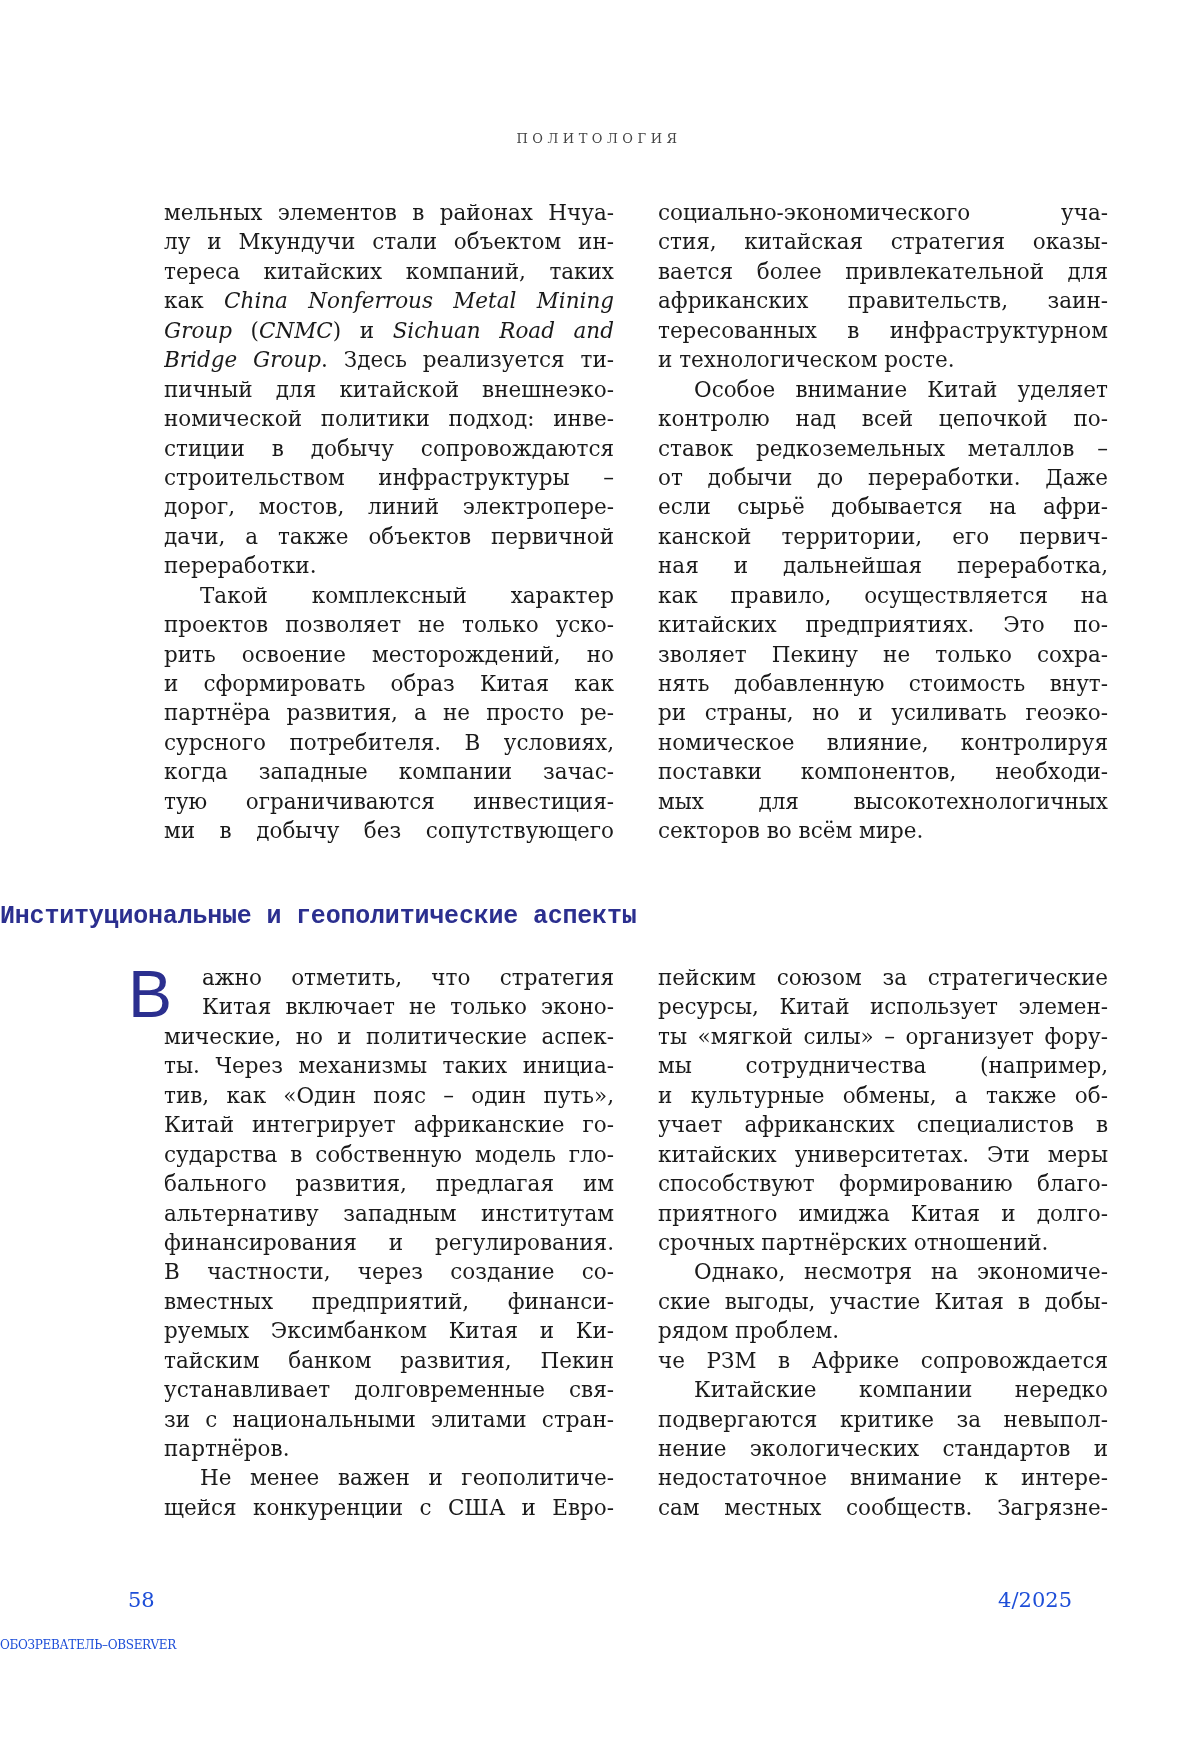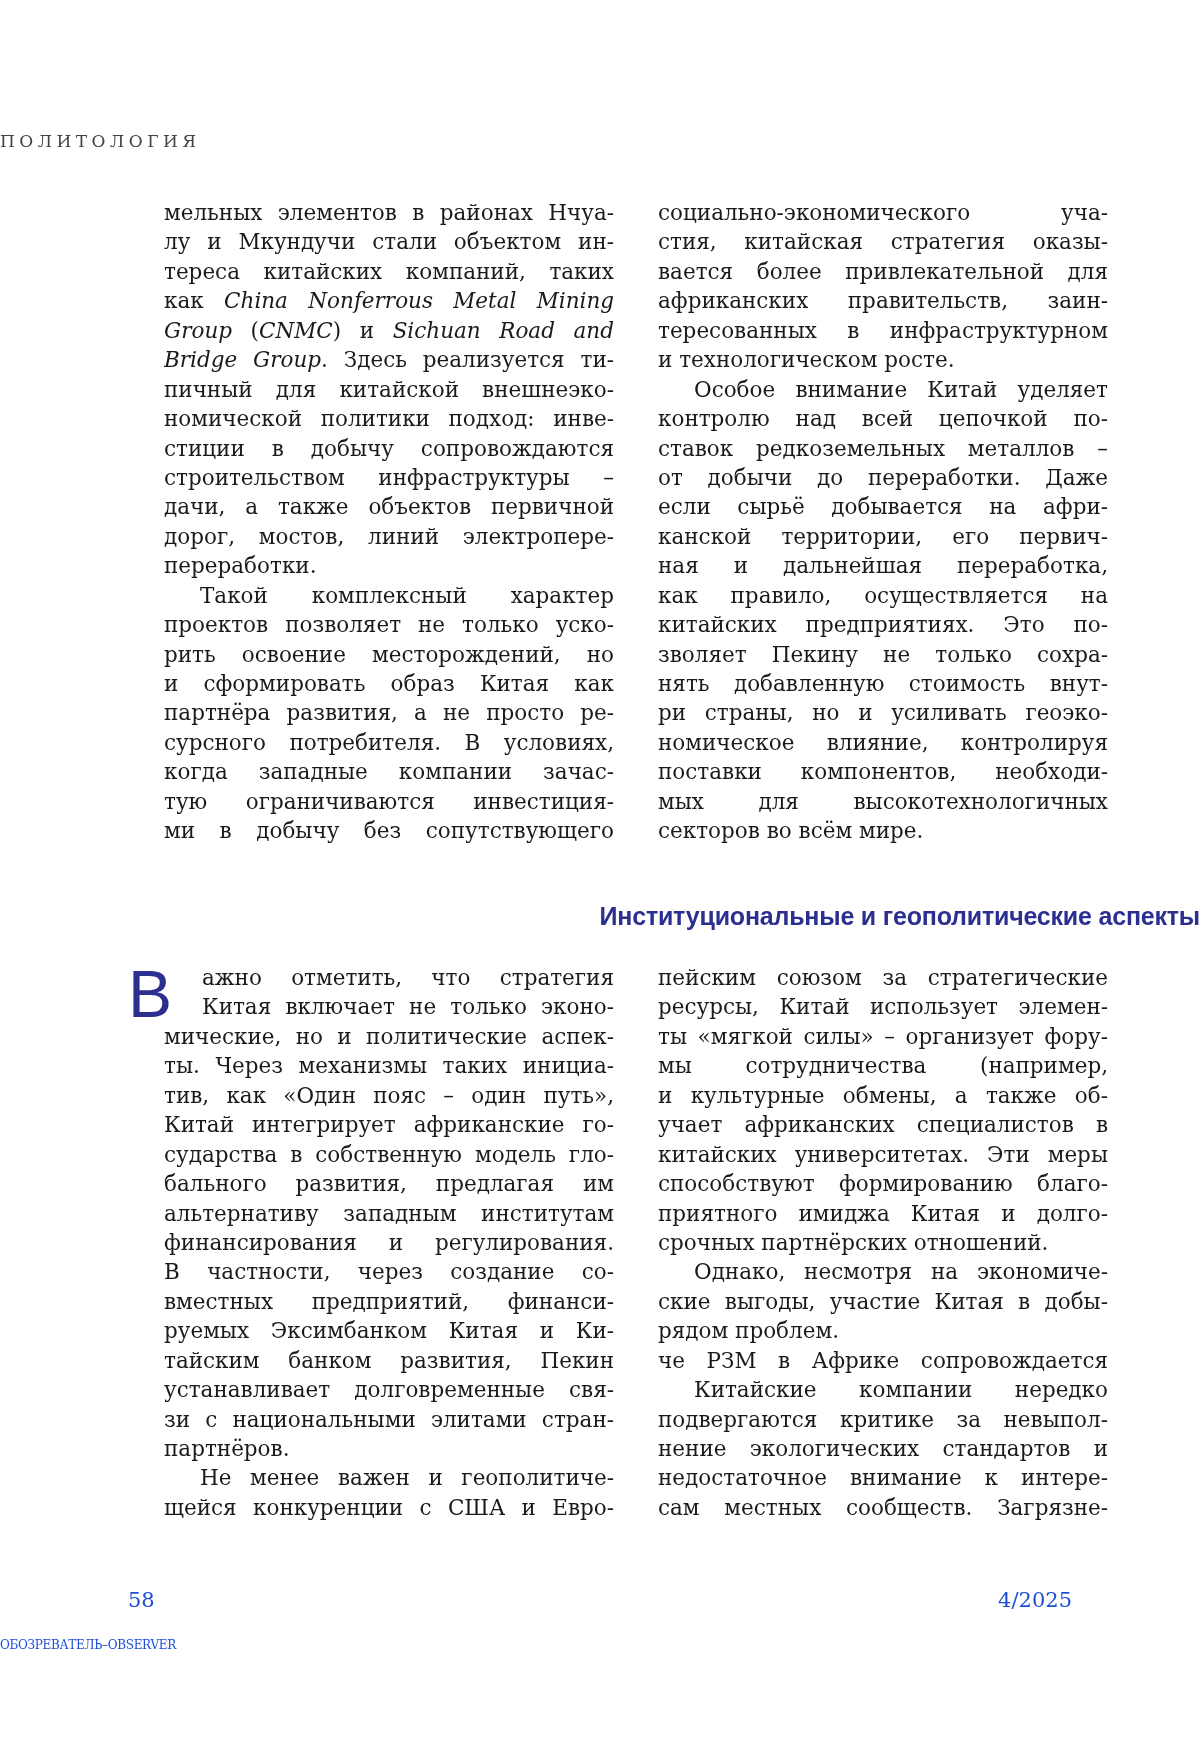--- a/index.html
+++ b/index.html
@@ -1,38 +1,38 @@
 <!DOCTYPE html>
 <html><head>
 <meta charset="utf-8">
 <style>
   html, body { margin: 0; padding: 0; background: #ffffff; }
   body { width: 1200px; height: 1747px; position: relative; overflow: hidden; color: #1a1a1a; }
   .running-head {
-    position: absolute; left: 0; width: 1198px; top: 131px; text-align: left;
-    font-family: "DejaVu Serif", serif; font-size: 17px; letter-spacing: 4.5px; color: #444;
+    position: absolute; left: 0; width: 1198px; top: 131px; text-align: center;
+    font-family: "DejaVu Serif", serif; font-size: 13px; letter-spacing: 4.5px; color: #444;
   }
   .col {
     position: absolute; width: 450px;
     font-family: "DejaVu Serif", serif; font-size: 21.5px; color: #1a1a1a; margin-left: 36px;
   }
   .line {
     display: block; height: 29.45px; line-height: 29.45px; white-space: nowrap;
     text-align: justify; text-align-last: justify; overflow: hidden;
   }
   .line.last { text-align-last: left; }
   .line.indent { padding-left: 36px; }
   .line.dropcap-line { padding-left: 38px; }
   .col-top-left { left: 128px; top: 198px; }
   .col-top-right { left: 622px; top: 198px; }
   .col-bot-left { left: 128px; top: 963px; }
   .col-bot-right { left: 622px; top: 963px; }
   .section-heading {
-    position: absolute; left: 0; width: 1200px; top: 902px; text-align: right;
-    font-family: Liberation Sans, sans-serif; font-weight: bold; font-size: 25px; color: #2b2f8f;
+    position: absolute; left: 0; width: 1200px; top: 902px; text-align: left;
+    font-family: Liberation Mono, monospace; font-weight: bold; font-size: 25px; color: #2b2f8f;
     letter-spacing: -0.2px;
   }
   .dropcap {
     position: absolute; left: 128px; top: 966px;
     font-family: "Liberation Sans", sans-serif; font-size: 66px; line-height: 56px; color: #2b2f8f;
   }
   .footer {
     position: absolute; top: 1588px; font-family: "DejaVu Serif", serif; color: #1d4ed8;
   }
   .footer-page { left: 128px; font-size: 21px; }
@@ -49,22 +49,22 @@
   <span class="line">мельных элементов в районах Нчуа-</span>
   <span class="line">лу и Мкундучи стали объектом ин-</span>
   <span class="line">тереса китайских компаний, таких</span>
   <span class="line">как <i>China Nonferrous Metal Mining</i></span>
   <span class="line"><i>Group</i> (<i>CNMC</i>) и <i>Sichuan Road and</i></span>
   <span class="line"><i>Bridge Group</i>. Здесь реализуется ти-</span>
   <span class="line">пичный для китайской внешнеэко-</span>
   <span class="line">номической политики подход: инве-</span>
   <span class="line">стиции в добычу сопровождаются</span>
   <span class="line">строительством инфраструктуры –</span>
+  <span class="line">дорог, мостов, линий электропере-</span>
   <span class="line">дачи, а также объектов первичной</span>
-  <span class="line">дорог, мостов, линий электропере-</span>
   <span class="line last">переработки.</span>
   <span class="line indent">Такой комплексный характер</span>
   <span class="line">проектов позволяет не только уско-</span>
   <span class="line">рить освоение месторождений, но</span>
   <span class="line">и сформировать образ Китая как</span>
   <span class="line">партнёра развития, а не просто ре-</span>
   <span class="line">сурсного потребителя. В условиях,</span>
   <span class="line">когда западные компании зачас-</span>
   <span class="line">тую ограничиваются инвестиция-</span>
   <span class="line">ми в добычу без сопутствующего</span>

